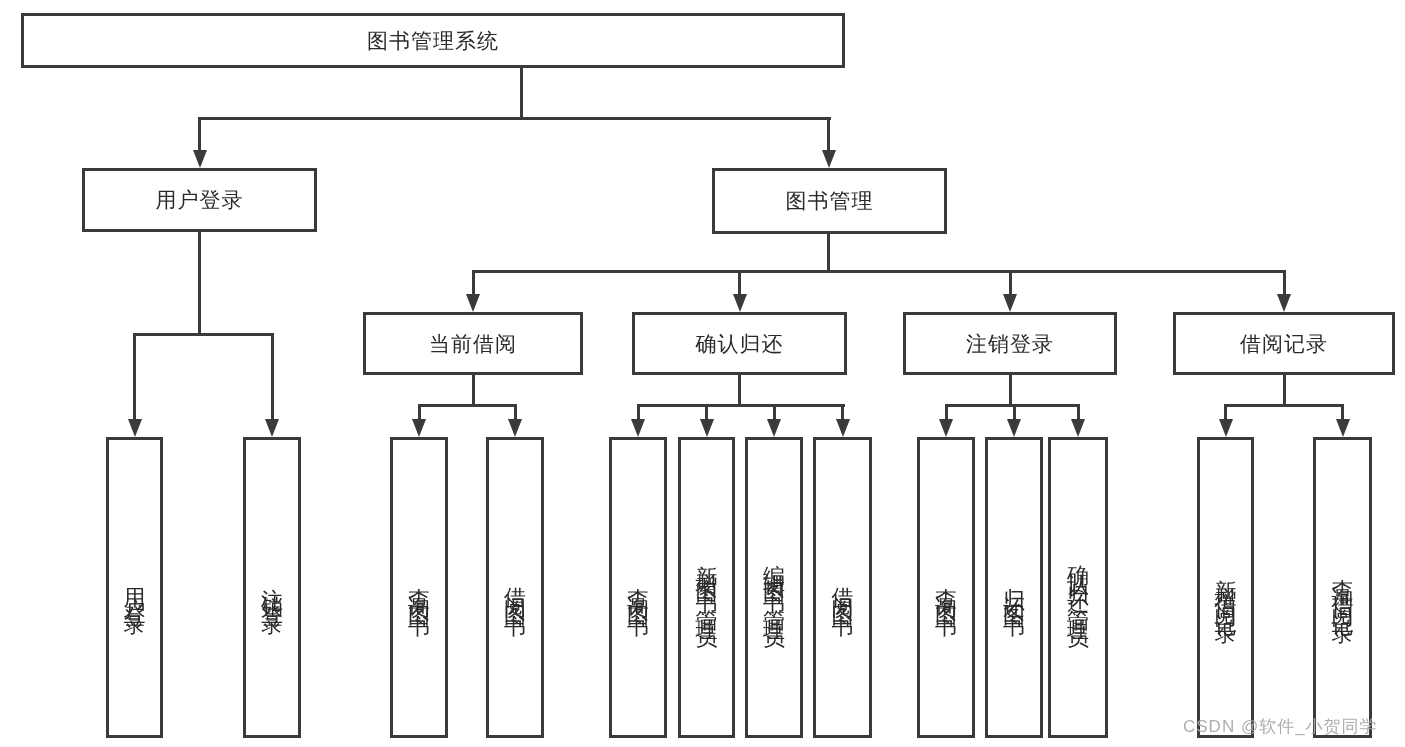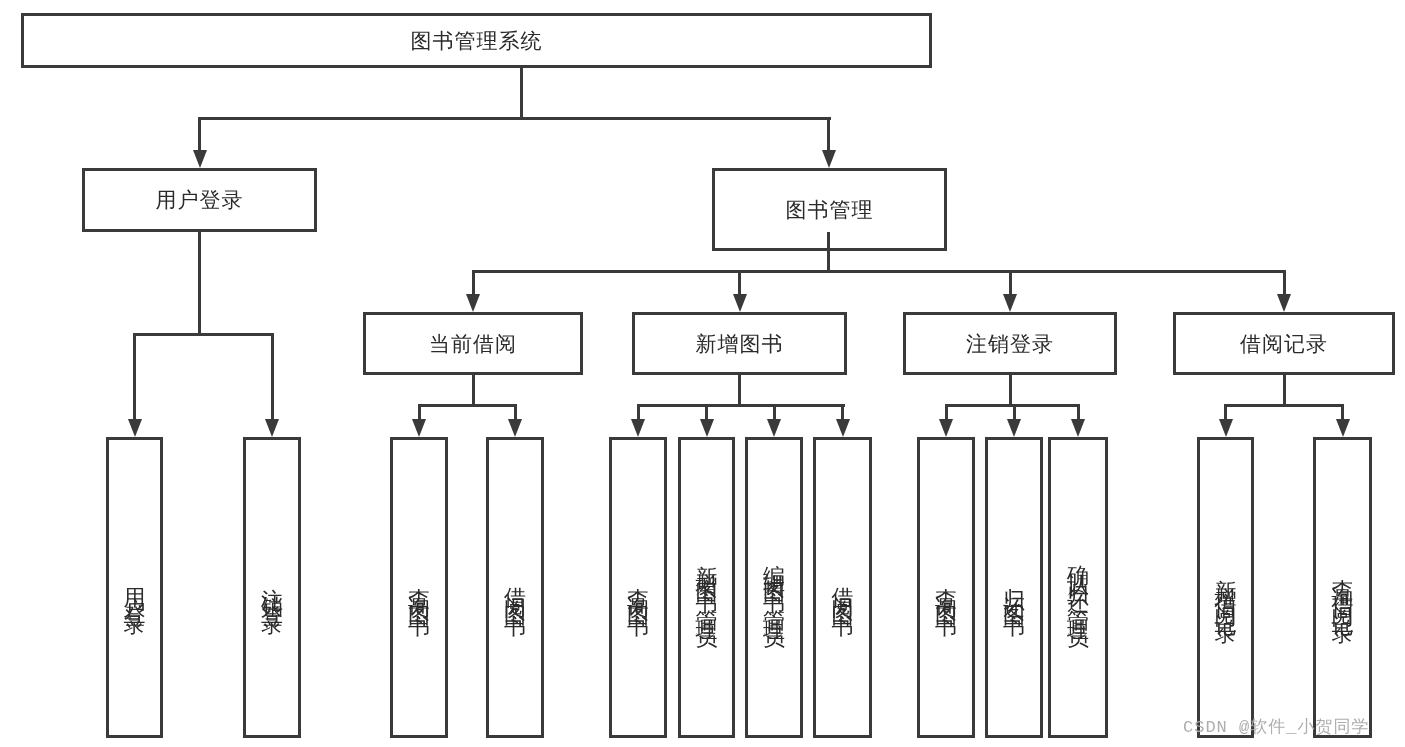--- a/index.html
+++ b/index.html
@@ -41,43 +41,43 @@
   .arrow{
     position:absolute;width:0;height:0;
     border-left:7px solid transparent;
     border-right:7px solid transparent;
     border-top:18px solid #3a3a3a;
   }
   .watermark{
     position:absolute;left:1183px;top:715px;
     font-size:17px;color:#a9a9a9;
     letter-spacing:1px;white-space:nowrap;
-    z-index:9;opacity:.95;font-family:Liberation Mono, monospace;
+    z-index:9;opacity:.95;
   }
 </style>
 </head>
 <body>
 
 <div id="canvas">
 
-  <div class="hbox" style="left:21px;top:13px;width:911px;height:55px;">
+  <div class="hbox" style="left:21px;top:13px;width:824px;height:55px;">
     <span>图书管理系统</span>
   </div>
 
   <div class="vline" style="left:520px;top:66px;height:53px;"></div>
   <div class="hline" style="left:198px;top:117px;width:633px;"></div>
   <div class="vline" style="left:198px;top:119px;height:32px;"></div>
   <div class="arrow" style="left:192.5px;top:150px;"></div>
   <div class="vline" style="left:827px;top:119px;height:32px;"></div>
   <div class="arrow" style="left:821.5px;top:150px;"></div>
 
   <div class="hbox" style="left:82px;top:168px;width:235px;height:64px;">
     <span>用户登录</span>
   </div>
-  <div class="hbox" style="left:712px;top:168px;width:235px;height:83px;">
+  <div class="hbox" style="left:712px;top:168px;width:235px;height:66px;">
     <span>图书管理</span>
   </div>
 
   <div class="vline" style="left:198px;top:232px;height:103px;"></div>
   <div class="hline" style="left:133px;top:333px;width:141px;"></div>
   <div class="vline" style="left:133px;top:335px;height:84px;"></div>
   <div class="arrow" style="left:127.5px;top:419px;"></div>
   <div class="vline" style="left:270.5px;top:335px;height:84px;"></div>
   <div class="arrow" style="left:265px;top:419px;"></div>
 
@@ -89,21 +89,21 @@
   <div class="arrow" style="left:732.5px;top:294px;"></div>
   <div class="vline" style="left:1008.5px;top:272px;height:22px;"></div>
   <div class="arrow" style="left:1003px;top:294px;"></div>
   <div class="vline" style="left:1282.5px;top:272px;height:22px;"></div>
   <div class="arrow" style="left:1277px;top:294px;"></div>
 
   <div class="hbox" style="left:363px;top:312px;width:220px;height:63px;">
     <span>当前借阅</span>
   </div>
   <div class="hbox" style="left:632px;top:312px;width:215px;height:63px;">
-    <span>新增图书</span>
+    <span>确认归还</span>
   </div>
   <div class="hbox" style="left:903px;top:312px;width:214px;height:63px;">
     <span>注销登录</span>
   </div>
   <div class="hbox" style="left:1173px;top:312px;width:222px;height:63px;">
     <span>借阅记录</span>
   </div>
 
   <div class="vline" style="left:471.5px;top:375px;height:31px;"></div>
   <div class="hline" style="left:417.5px;top:404px;width:99px;"></div>

